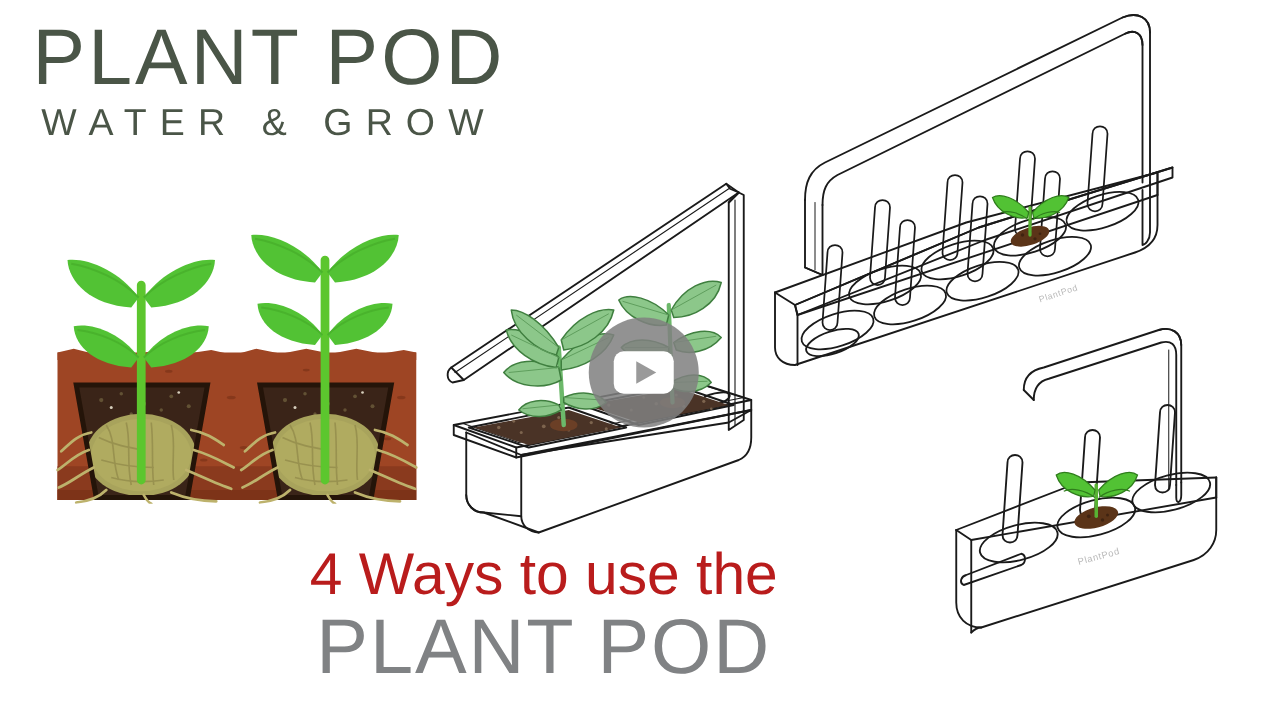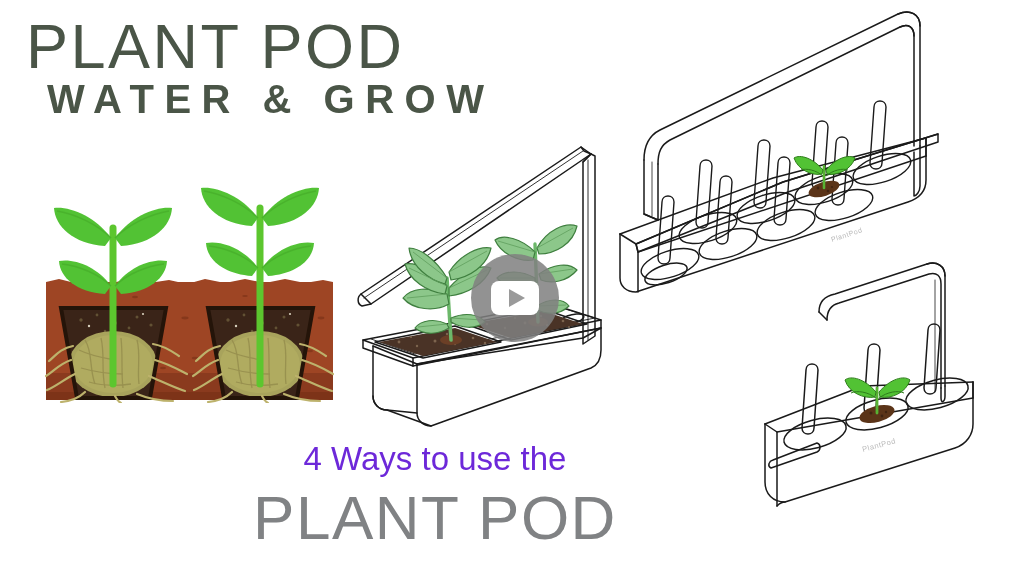--- a/index.html
+++ b/index.html
@@ -29,45 +29,45 @@
     font-family: "Liberation Sans", sans-serif;
     font-size: 63px;
     line-height: 68px;
     font-weight: 400;
     letter-spacing: 2.5px;
     color: #4a5547;
     white-space: nowrap;
   }
   #brand-subtitle {
     font-family: "Liberation Sans", sans-serif;
-    font-size: 40px;
+    font-size: 30px;
     line-height: 34px;
-    font-weight: 700;
+    font-weight: 400;
     letter-spacing: 10.5px;
     color: #4a5547;
     margin-top: 2px;
-    margin-left: 21px;
+    margin-left: 7px;
     white-space: nowrap;
   }
 
   
   #headline-block {
     position: absolute;
     left: 0;
     top: 432px;
     width: 870px;
     text-align: center;
   }
   #headline-line1 {
     font-family: "Liberation Sans", sans-serif;
-    font-size: 33px;
+    font-size: 47px;
     line-height: 54px;
     font-weight: 400;
     letter-spacing: 0px;
-    color: #6d28d9;
+    color: #b91c1c;
     white-space: nowrap;
   }
   #headline-line2 {
     font-family: "Liberation Sans", sans-serif;
     font-size: 62px;
     line-height: 64px;
     font-weight: 400;
     letter-spacing: 1.5px;
     color: #808284;
     white-space: nowrap;

